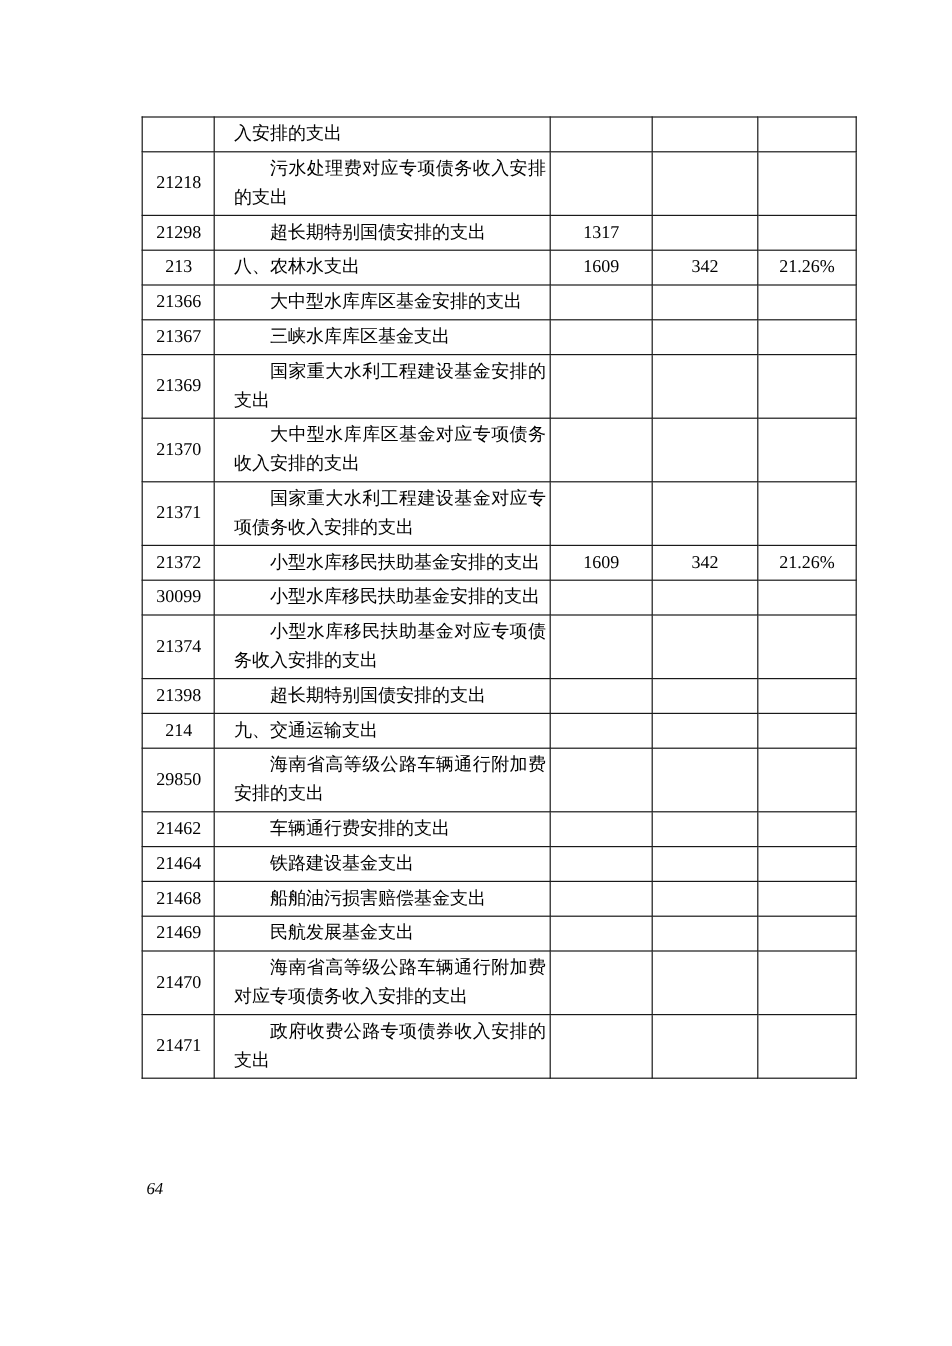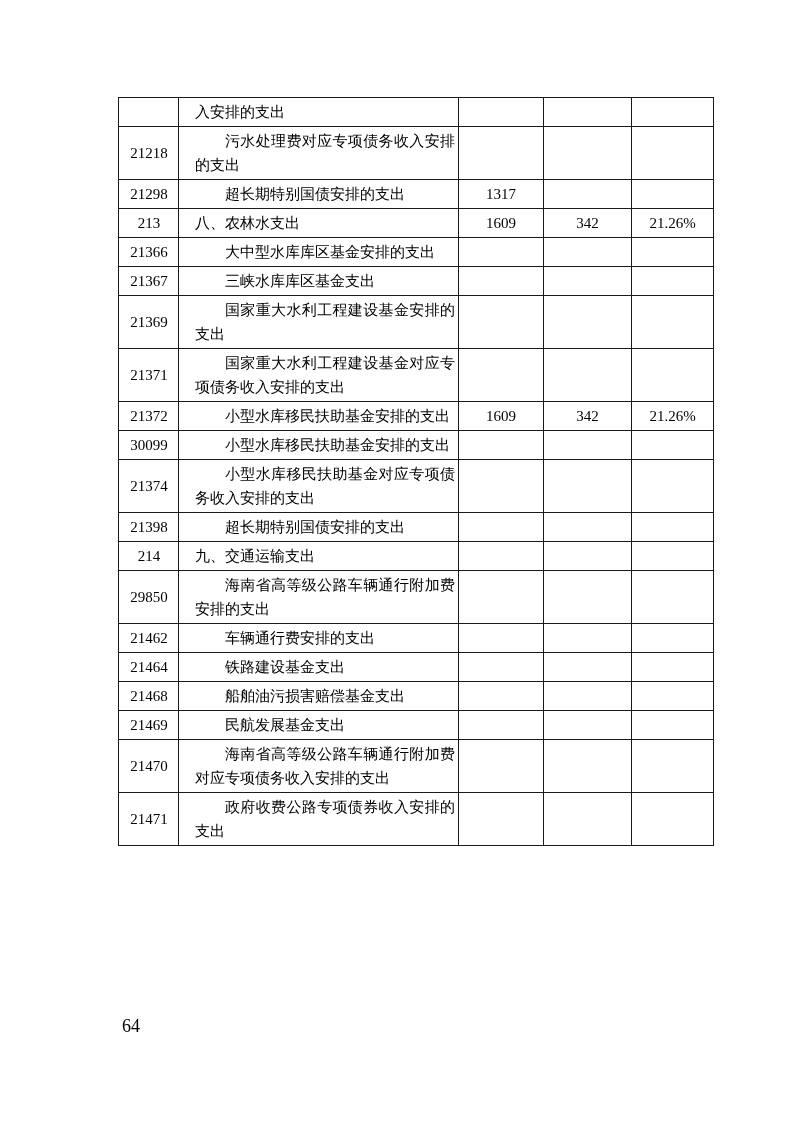--- a/index.html
+++ b/index.html
@@ -53,23 +53,24 @@
   td.desc-cell.level-cont {
     text-indent: 0;
   }
   td.value-cell {
     padding: 2px 0;
     text-align: center;
   }
   .page-number {
     position: absolute;
     left: 122px;
-    top: 1014px;
-    font-size: 18px;
+    top: 980px;
+    font-size: 14px;
     line-height: 24px;
+    font-style: italic;
   }
 </style>
 </head>
 <body>
 
 <div class="page">
 
   <table class="budget-table">
     <colgroup>
       <col style="width:60px">
@@ -122,20 +123,27 @@
           <td class="value-cell"></td>
         </tr>
         <tr>
           <td class="code-cell">21369</td>
           <td class="desc-cell level-sub">国家重大水利工程建设基金安排的支出</td>
           <td class="value-cell"></td>
           <td class="value-cell"></td>
           <td class="value-cell"></td>
         </tr>
         <tr>
+          <td class="code-cell">21370</td>
+          <td class="desc-cell level-sub">大中型水库库区基金对应专项债务收入安排的支出</td>
+          <td class="value-cell"></td>
+          <td class="value-cell"></td>
+          <td class="value-cell"></td>
+        </tr>
+        <tr>
           <td class="code-cell">21371</td>
           <td class="desc-cell level-sub">国家重大水利工程建设基金对应专项债务收入安排的支出</td>
           <td class="value-cell"></td>
           <td class="value-cell"></td>
           <td class="value-cell"></td>
         </tr>
         <tr>
           <td class="code-cell">21372</td>
           <td class="desc-cell level-sub">小型水库移民扶助基金安排的支出</td>
           <td class="value-cell">1609</td>

